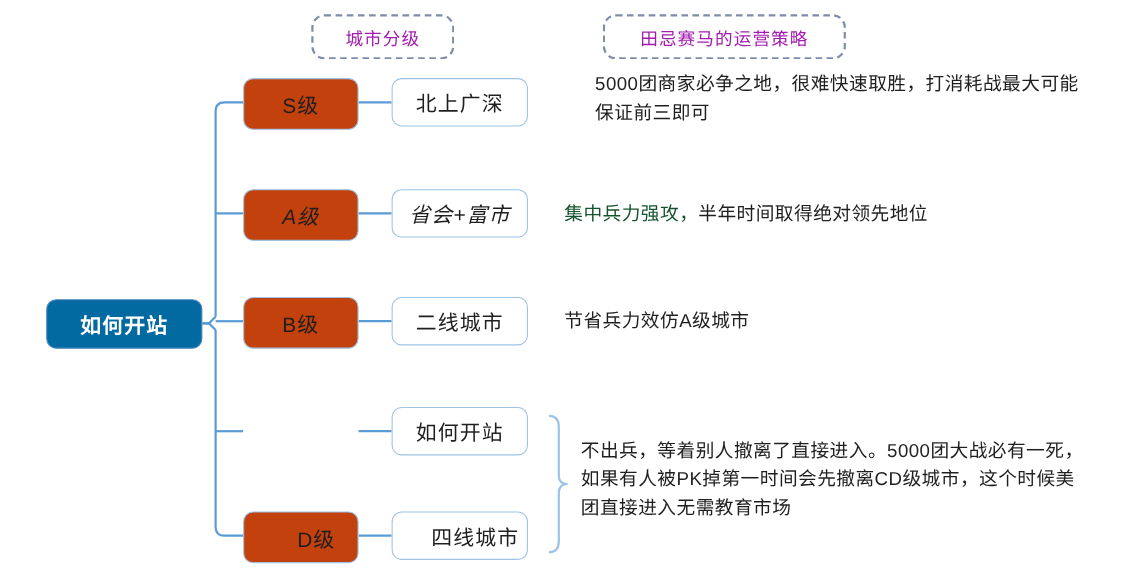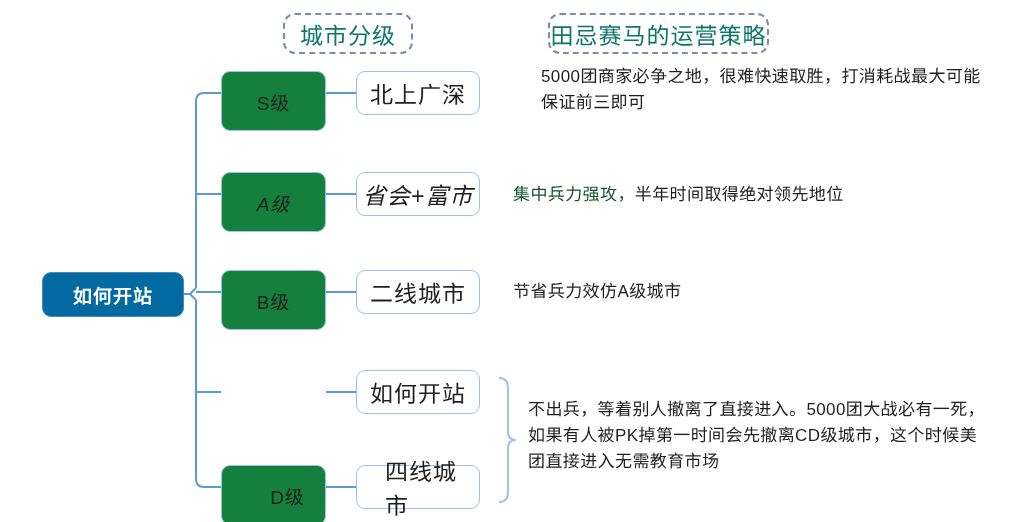--- a/index.html
+++ b/index.html
@@ -20,22 +20,22 @@
 
   
   .hdr-box {
     position: absolute;
     border: 2px dashed #7e8ca8;
     border-radius: 12px;
     background: #ffffff;
     display: flex;
     align-items: center;
     justify-content: center;
-    color: #0f766e;
-    font-size: 23px;
+    color: #a21caf;
+    font-size: 16px;
     letter-spacing: 1px;
     box-sizing: border-box;
   }
   #hdr-city    { left: 283px; top: 13px;  width: 130px; height: 41px; }
   #hdr-strategy{ left: 548px; top: 13px;  width: 221px; height: 41px; }
 
   
   #root-node {
     position: absolute;
     left: 42px;
@@ -53,22 +53,22 @@
     font-weight: 700;
     letter-spacing: 1px;
     box-sizing: border-box;
   }
 
   
   .tier-node {
     position: absolute;
     left: 221px;
     width: 105px;
-    height: 60px;
-    background: #15803d;
+    height: 47px;
+    background: #c2410c;
     border: 1px solid #9dc3e6;
     border-radius: 9px;
     display: flex;
     align-items: center;
     justify-content: center;
     color: #1f1f1f;
     font-size: 19px;
     letter-spacing: 1px;
     box-sizing: border-box;
   }
@@ -79,21 +79,21 @@
     left: 356px;
     width: 124px;
     height: 44px;
     background: #ffffff;
     border: 1px solid #9dc3e6;
     border-radius: 9px;
     display: flex;
     align-items: center;
     justify-content: center;
     color: #1f1f1f;
-    font-size: 23px;
+    font-size: 19px;
     letter-spacing: 1px;
     box-sizing: border-box;
   }
 
   
   .row-s { top: 71px;  }
   .row-a { top: 172px; font-style: italic; }
   .row-b { top: 270px; }
   .row-c { top: 370px; }
   .row-d { top: 465px; padding-left: 28px; }

